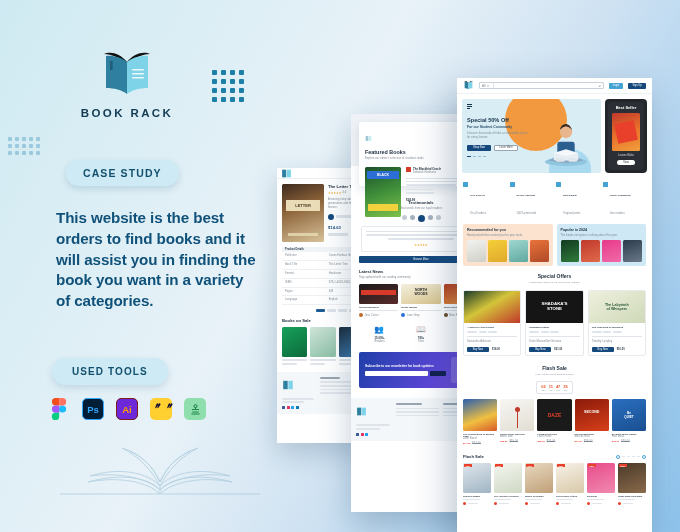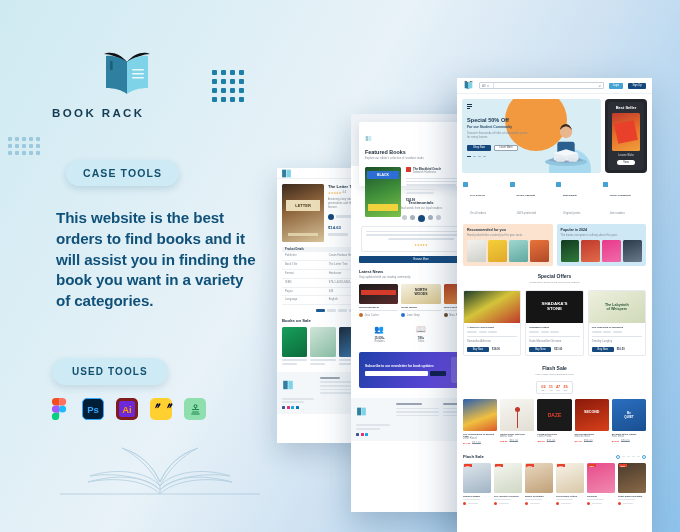--- a/index.html
+++ b/index.html
@@ -12,21 +12,21 @@
 
   
   .dotgrid { position: absolute; display: grid; gap: 4px; }
   .dotgrid span { display: block; border-radius: 1px; }
   #dotgrid-main { left: 212px; top: 70px; grid-template-columns: repeat(4, 5px); }
   #dotgrid-main span { width: 5px; height: 5px; background: #1d7fa8; }
   #dotgrid-small { left: 8px; top: 137px; grid-template-columns: repeat(5, 4px); gap: 3px; }
   #dotgrid-small span { width: 4px; height: 4px; background: #9dc9de; }
 
   
-  .brand { position: absolute; left: 52px; top: 48px; width: 150px; text-align: left; }
+  .brand { position: absolute; left: 52px; top: 48px; width: 150px; text-align: center; }
   .logo-mark { width: 62px; height: 50px; margin: 0 auto; position: relative; }
   .brand-name {
     margin-top: 9px; font-size: 11.5px; font-weight: 700; letter-spacing: 2.4px;
     color: #123a52;
   }
   .brand-sub {
     margin-top: 5px; font-size: 9px; font-weight: 700; letter-spacing: .5px;
     color: #1b6e95;
   }
 
@@ -187,38 +187,38 @@
       <rect x="14" y="13" width="2.6" height="9" fill="#1d5e78"></rect>
       <rect x="36" y="21" width="12" height="1.5" rx=".7" fill="#fff" opacity=".85"></rect>
       <rect x="36" y="25" width="12" height="1.5" rx=".7" fill="#fff" opacity=".85"></rect>
       <rect x="36" y="29" width="12" height="1.5" rx=".7" fill="#fff" opacity=".85"></rect>
     </svg>
   </div>
   <div class="brand-name">BOOK RACK</div>
 </div>
 
 <div class="badge-row">
-  <div class="case-pill">CASE TOOLS</div>
+  <div class="case-pill">CASE STUDY</div>
 </div>
 
 <div class="headline">This website is the best orders to find books and it will assist you in finding the book you want in a variety of categories.</div>
 
 <div class="tools-pill">USED TOOLS</div>
 <div class="tools-row">
   <div class="tool" style="background:transparent">
     <svg width="16" height="22" viewBox="0 0 16 22">
       <circle cx="11.5" cy="11" r="3.6" fill="#1abcfe"></circle>
       <path d="M4.6 0h3.6v7.4H4.6A3.7 3.7 0 0 1 4.6 0z" fill="#f24e1e"></path>
       <path d="M8.2 0h3.3a3.7 3.7 0 0 1 0 7.4H8.2z" fill="#ff7262"></path>
       <path d="M4.6 7.4h3.6v7.4H4.6a3.7 3.7 0 0 1 0-7.4z" fill="#a259ff"></path>
       <path d="M4.6 14.8h3.6v3.5a3.7 3.7 0 1 1-3.6-3.5z" fill="#0acf83"></path>
     </svg>
   </div>
   <div class="tool" style="background:#001e36;color:#31a8ff;border:1px solid #31a8ff">Ps</div>
-  <div class="tool" style="background:#6d28d9;color:#ff9a00;border:3px solid #7f1d1d">Ai</div>
+  <div class="tool" style="background:#6d28d9;color:#ff9a00;border:1px solid #7f1d1d">Ai</div>
   <div class="tool" style="background:#ffd02f;color:#050038;font-size:12px">〞〞</div>
   <div class="tool" style="background:#8fdeae">
     <svg width="13" height="13" viewBox="0 0 13 13">
       <circle cx="6.5" cy="3.2" r="1.5" fill="none" stroke="#117a3d" stroke-width="1"></circle>
       <path d="M3 6.5h7M3.2 9h6.6M2.3 11h8.4" stroke="#117a3d" stroke-width=".9" fill="none"></path>
       <path d="M6.5 4.7v1.8" stroke="#117a3d" stroke-width=".9"></path>
     </svg>
   </div>
 </div>
 

